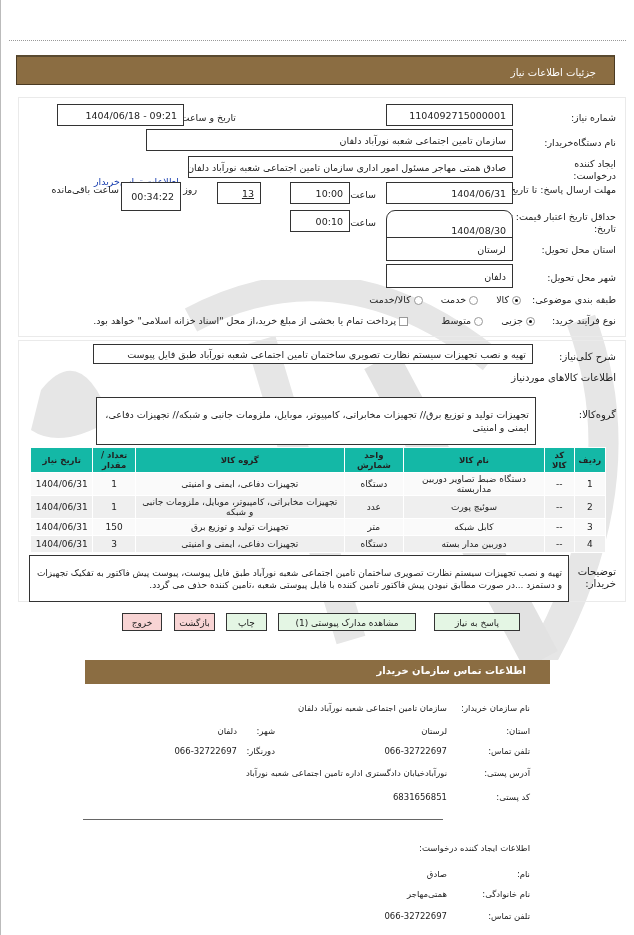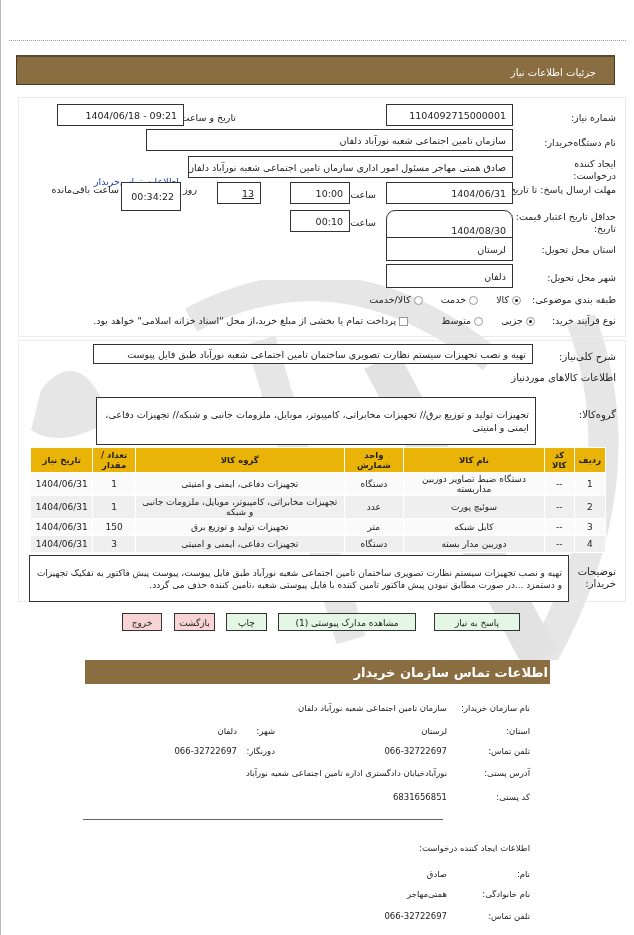--- a/index.html
+++ b/index.html
@@ -24,28 +24,28 @@
     position: absolute; border: 1px solid #333; background: #fff; font-size: 9.5px;
     direction: rtl; padding: 0 6px; display: flex; align-items: center; white-space: nowrap; overflow: hidden;
   }
   .box.ltr { direction: ltr; justify-content: flex-end; }
   .link { color: #1a3fb0; }
   .radio { display: inline-block; width: 9px; height: 9px; border: 1px solid #999; border-radius: 50%; background: #fff; vertical-align: middle; position: relative; margin: 0 3px; }
   .radio.on::after { content: ""; position: absolute; left: 2px; top: 2px; width: 3px; height: 3px; border-radius: 50%; background: #111; }
   .chk { display: inline-block; width: 9px; height: 9px; border: 1px solid #999; background: #fff; vertical-align: middle; margin: 0 3px; }
   .bold { font-weight: normal; }
   table.items { position: absolute; left: 29px; top: 447px; width: 576px; border-collapse: collapse; direction: rtl; font-size: 9px; }
-  table.items th { background: #eab308; color: #222; font-weight: bold; font-size: 8.5px; padding: 2px 3px; border: 1px solid #fff; height: 22px; line-height: 10px; }
+  table.items th { background: #14b8a6; color: #222; font-weight: bold; font-size: 8.5px; padding: 2px 3px; border: 1px solid #fff; height: 22px; line-height: 10px; }
   table.items td { padding: 1px 3px; border: 1px solid #fff; text-align: center; height: 17px; line-height: 10px; }
   table.items tr:nth-child(even) td { background: #efefef; }
   table.items tr:nth-child(odd) td { background: #fafafa; }
   .btn { position: absolute; top: 613px; height: 18px; border: 1px solid #333; font-size: 9px; display: flex; justify-content: center; align-items: flex-start; padding-top: 4px; direction: rtl; overflow: hidden; }
   .btn.green { background: #e4f6e4; }
   .btn.red { background: #f8d4d4; }
-  .sec2bar { position: absolute; left: 84px; top: 660px; width: 465px; height: 24px; background: #8b6d42; color: #fff; font-weight: bold; font-size: 13px; direction: rtl; padding: 5px 2px 0 0; }
+  .sec2bar { position: absolute; left: 84px; top: 660px; width: 465px; height: 24px; background: #8b6d42; color: #fff; font-weight: bold; font-size: 10px; direction: rtl; padding: 5px 24px 0 0; }
   .cl { position: absolute; direction: rtl; text-align: right; font-size: 8.5px; white-space: nowrap; }
   .hr2 { position: absolute; left: 82px; width: 360px; top: 819px; border-top: 1px solid #666; }
 </style>
 </head>
 <body>
 
 <div class="dotline"></div>
 <div class="topbar"><span>جزئیات اطلاعات نیاز</span></div>
 
 <svg class="watermark" viewBox="0 0 600 380">

